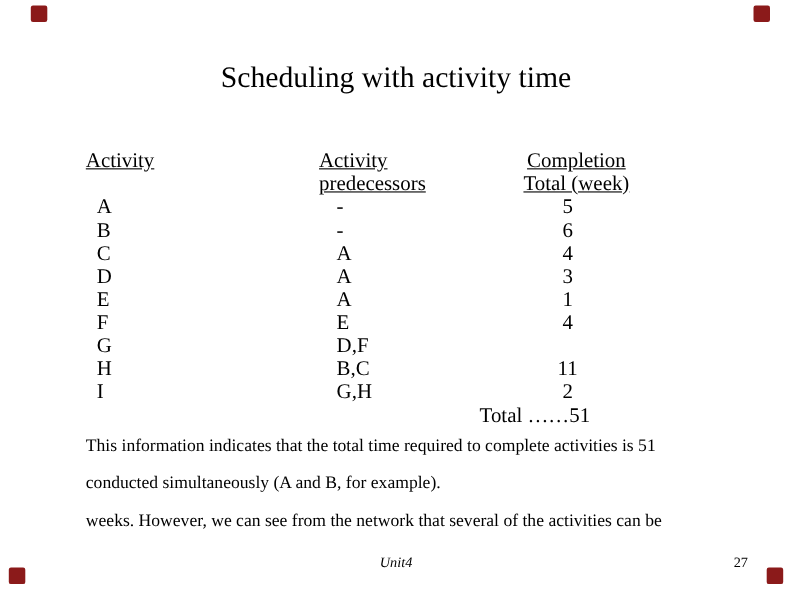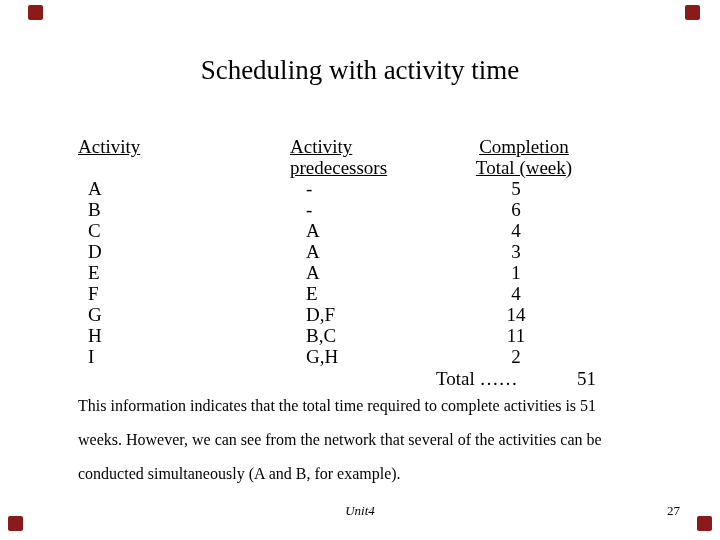--- a/index.html
+++ b/index.html
@@ -52,21 +52,20 @@
   .trow { display: flex; }
   .c1 { width: 212px; box-sizing: border-box; padding-left: 10px; }
   .c2 { width: 146px; box-sizing: border-box; padding-left: 16px; }
   .c3 { flex: 1; box-sizing: border-box; text-align: center; padding-right: 16px; }
   .header .c1 { padding-left: 0; }
   .header .c2 { padding-left: 0; }
   .header .c3 { padding-right: 0; }
   .underline { text-decoration: underline; }
   .total-flex {
     display: flex;
-    justify-content: space-between;
     text-align: left;
     font-family: Liberation Serif, serif;
   }
   .total-row { margin-top: 1px; }
 
   .paragraph {
     position: absolute;
     left: 78px;
     top: 389px;
     font-size: 16px;
@@ -144,21 +143,20 @@
       <div class="c3">1</div>
     </div>
     <div class="trow">
       <div class="c1">F</div>
       <div class="c2">E</div>
       <div class="c3">4</div>
     </div>
     <div class="trow">
       <div class="c1">G</div>
       <div class="c2">D,F</div>
-      <div class="c3">14</div>
     </div>
     <div class="trow">
       <div class="c1">H</div>
       <div class="c2">B,C</div>
       <div class="c3">11</div>
     </div>
     <div class="trow">
       <div class="c1">I</div>
       <div class="c2">G,H</div>
       <div class="c3">2</div>
@@ -170,20 +168,20 @@
       <div class="c3 total-flex">
         <span>Total ……</span>
         <span>51</span>
       </div>
     </div>
 
   </div>
 
   <div class="paragraph">
     <div>This information indicates that the total time required to complete activities is 51</div>
+    <div>conducted simultaneously (A and B, for example).</div>
     <div>weeks. However, we can see from the network that several of the activities can be</div>
-    <div>conducted simultaneously (A and B, for example).</div>
   </div>
 
   <div class="footer-center">Unit4</div>
   <div class="footer-page">27</div>
 
 </div>
 
 </body></html>

